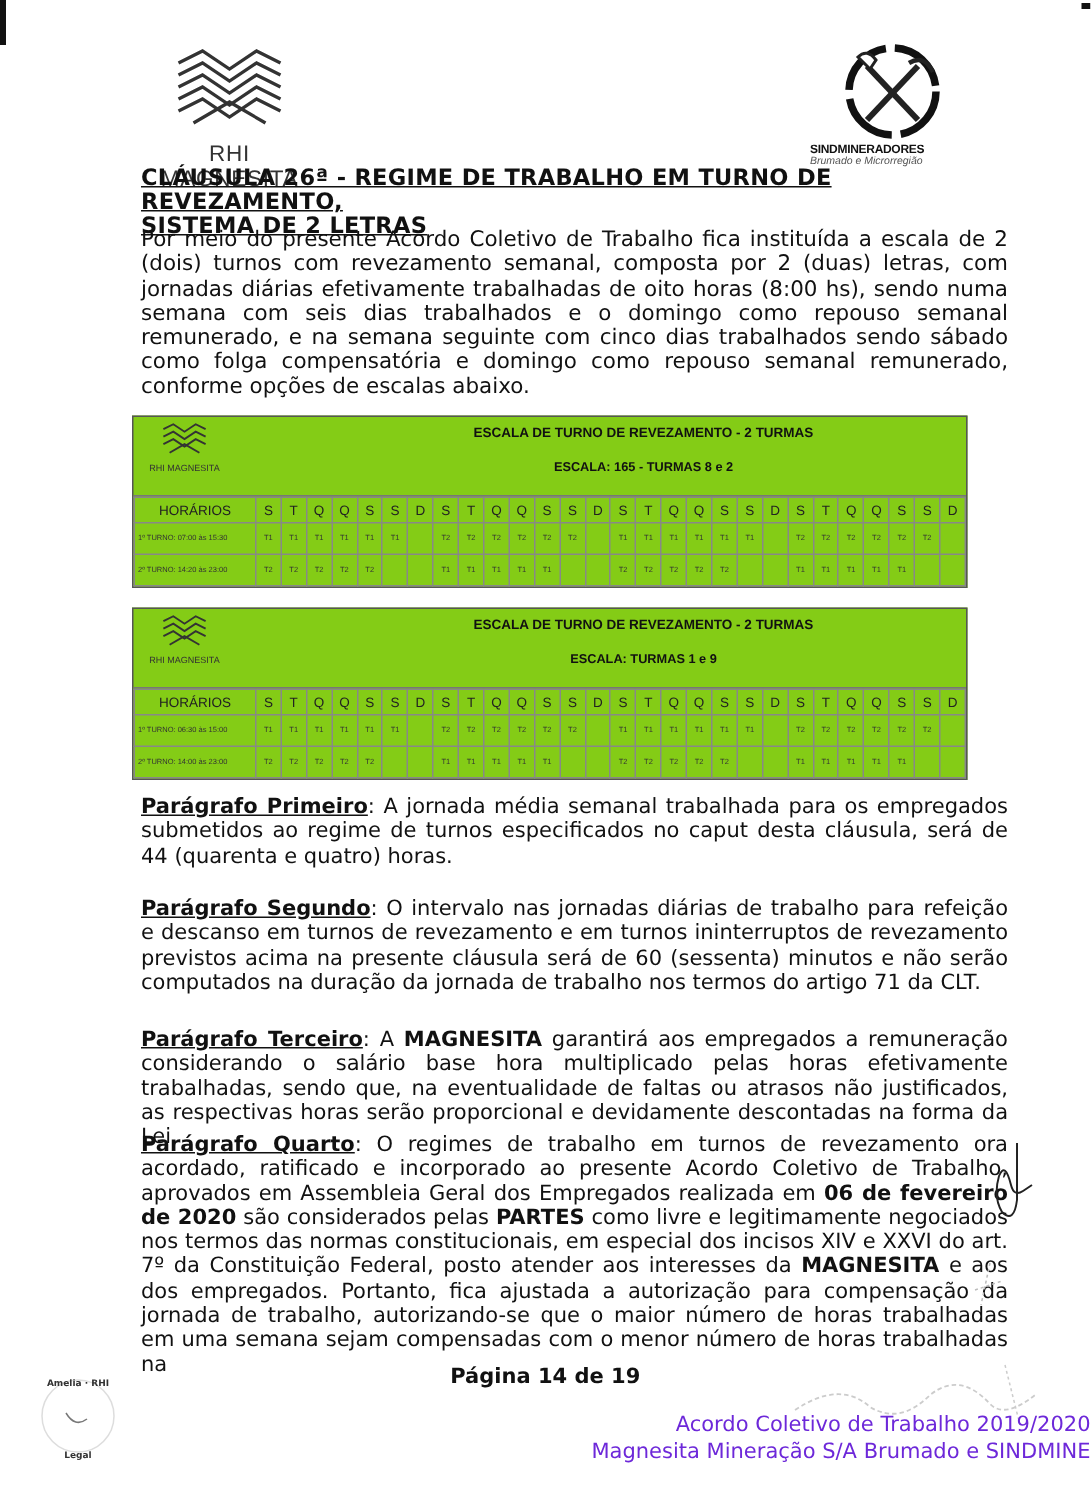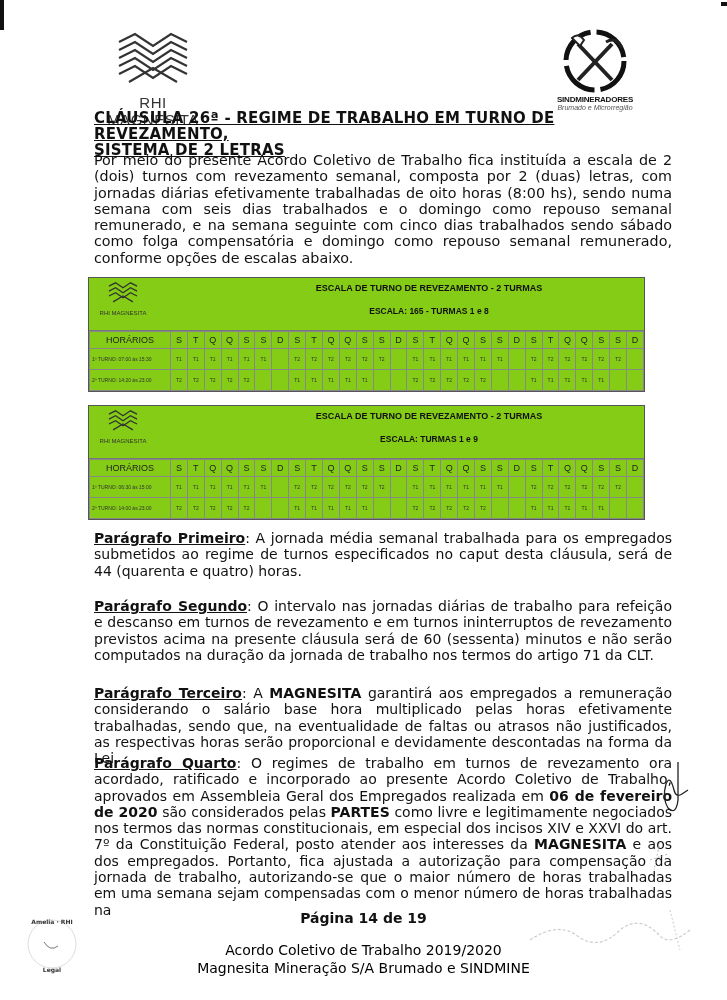--- a/index.html
+++ b/index.html
@@ -3,21 +3,21 @@
 <meta charset="utf-8">
 <style>
   html, body { margin: 0; padding: 0; background: #ffffff; }
   body { width: 727px; height: 1000px; position: relative; overflow: hidden; font-family: "DejaVu Sans", sans-serif; color: #111; }
   .scan-edge { position: absolute; left: 0; top: 0; width: 4px; height: 30px; background: #111; }
   .scan-edge-r { position: absolute; right: 0; top: 2px; width: 6px; height: 4px; background: #111; }
   .header { position: absolute; left: 0; top: 0; width: 727px; height: 112px; }
   .logo-rhi { position: absolute; left: 98px; top: 32px; width: 110px; text-align: center; }
   .logo-rhi svg { display: block; margin: 0 auto; }
   .logo-rhi .name { font-family: "Liberation Sans", sans-serif; font-size: 15px; letter-spacing: 0.5px; color: #333; margin-top: 4px; }
-  .logo-sind { position: absolute; left: 540px; top: 28px; width: 110px; text-align: center; }
+  .logo-sind { position: absolute; left: 540px; top: 28px; width: 110px; }
   .logo-sind svg { display: block; margin: 0 auto; }
   .logo-sind .name { font-family: "Liberation Sans", sans-serif; font-size: 8px; font-weight: bold; letter-spacing: -0.2px; margin-top: 1px; }
   .logo-sind .sub { font-family: "Liberation Sans", sans-serif; font-size: 7px; font-style: italic; color: #555; }
 
   .title { position: absolute; left: 94px; top: 110px; width: 600px; font-size: 15px; font-weight: bold; text-decoration: underline; line-height: 16px; letter-spacing: 0.2px; }
   .para { position: absolute; left: 94px; width: 578px; font-size: 14px; line-height: 16.3px; text-align: justify; }
   .para .lbl { font-weight: bold; text-decoration: underline; }
   .para b { font-weight: bold; }
 
   .sched { position: absolute; left: 88px; width: 555px; border: 1px solid #555; background: #84cc16; }
@@ -27,21 +27,21 @@
   .sched .ttl { position: absolute; left: 140px; top: 5px; width: 400px; text-align: center; font-family: "Liberation Sans", sans-serif; font-size: 9px; font-weight: bold; }
   .sched .sub { position: absolute; left: 140px; top: 28px; width: 400px; text-align: center; font-family: "Liberation Sans", sans-serif; font-size: 8.5px; font-weight: bold; }
   .sched table { border-collapse: collapse; width: 100%; table-layout: fixed; font-family: "Liberation Sans", sans-serif; }
   .sched td { border: 1px solid #888; text-align: center; padding: 0; overflow: hidden; white-space: nowrap; }
   .sched td.hcell { width: 80px; font-size: 4.5px; color: #444; text-align: center; }
   .sched td.rlabel { width: 80px; font-size: 4.5px; color: #333; text-align: left; padding-left: 2px; }
   .sched tr.days td { height: 16px; font-size: 9px; color: #222; }
   .sched tr.shift td { height: 20px; font-size: 5px; color: #333; }
 
   .footer-page { position: absolute; left: 0; width: 727px; top: 910px; text-align: center; font-size: 14px; font-weight: bold; }
-  .footer-line { position: absolute; left: 0; width: 727px; text-align: center; font-size: 14px; color: #000000; }
+  .footer-line { position: absolute; left: 0; width: 727px; text-align: right; font-size: 14px; color: #6d28d9; }
   .stamp { position: absolute; left: 20px; top: 912px; width: 64px; height: 64px; }
   .sign { position: absolute; }
 </style>
 </head>
 <body>
 
 <div class="scan-edge"></div>
 <div class="scan-edge-r"></div>
 
 <div class="header">
@@ -85,21 +85,21 @@
         <g fill="none" stroke="#333" stroke-width="3">
           <path d="M4 10 L20 2 L38 14 L56 2 L72 10"></path>
           <path d="M4 22 L20 14 L38 26 L56 14 L72 22"></path>
           <path d="M4 34 L20 26 L38 38 L56 26 L72 34"></path>
           <path d="M14 48 L38 34 L62 48"></path>
         </g>
       </svg>
       <div class="nm">RHI MAGNESITA</div>
     </div>
     <div class="ttl">ESCALA DE TURNO DE REVEZAMENTO - 2 TURMAS</div>
-    <div class="sub">ESCALA: 165  - TURMAS 1 e 8</div>
+    <div class="sub">ESCALA: 165  - TURMAS 8 e 2</div>
   </div>
   <table>
     <tbody>
         <tr class="days">
           <td class="hcell">HORÁRIOS</td>
           <td>S</td>
           <td>T</td>
           <td>Q</td>
           <td>Q</td>
           <td>S</td>

